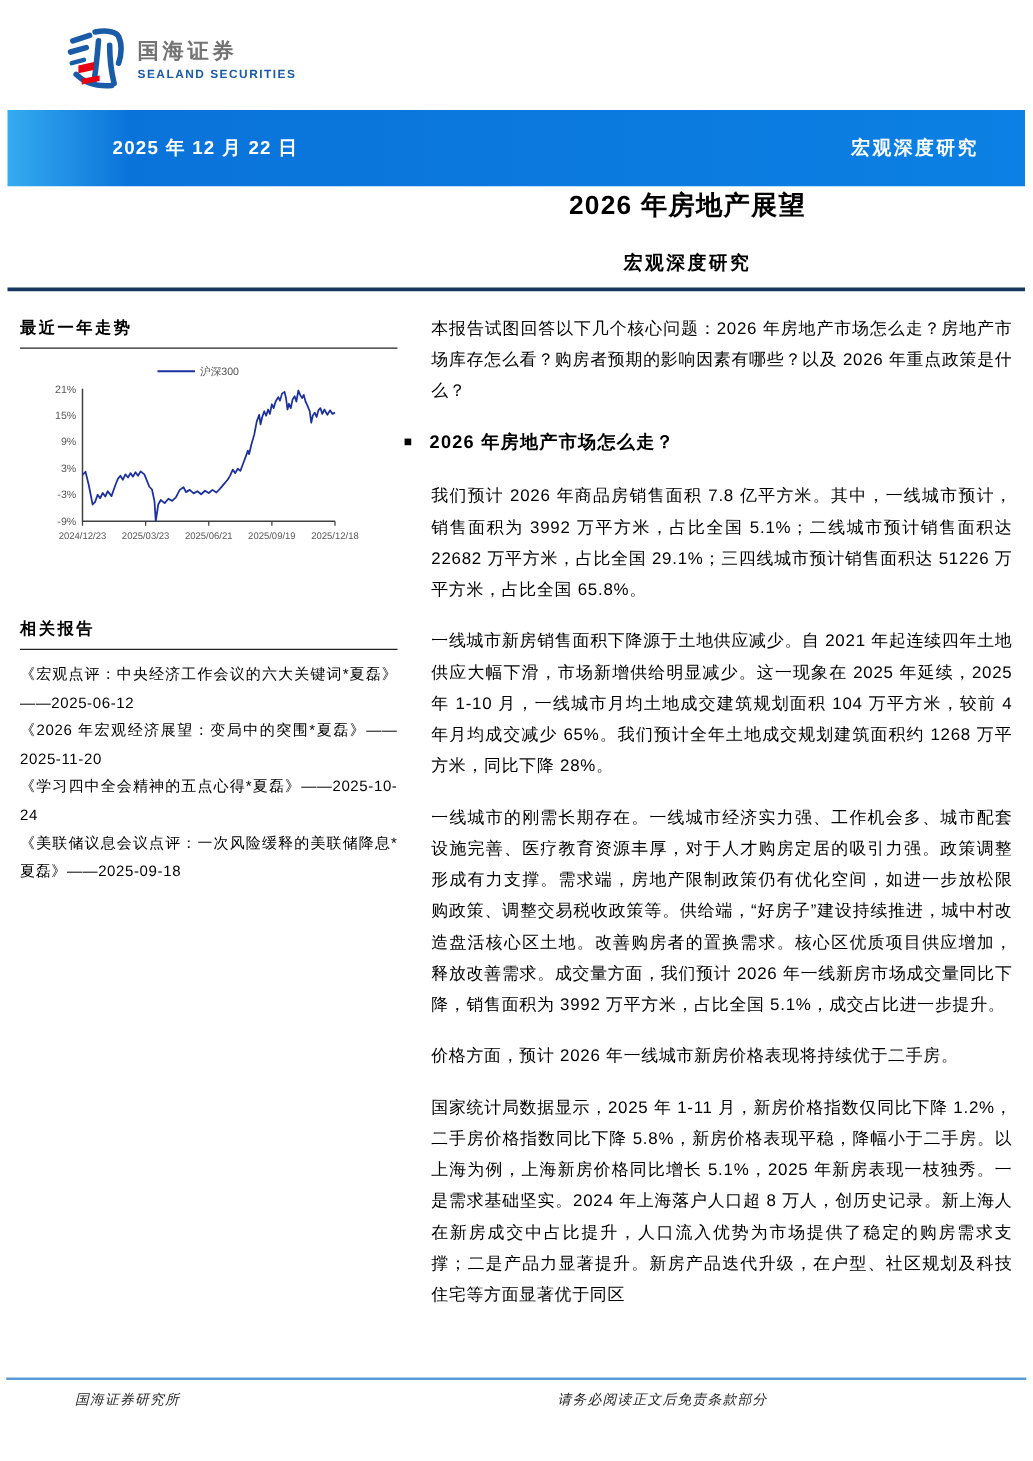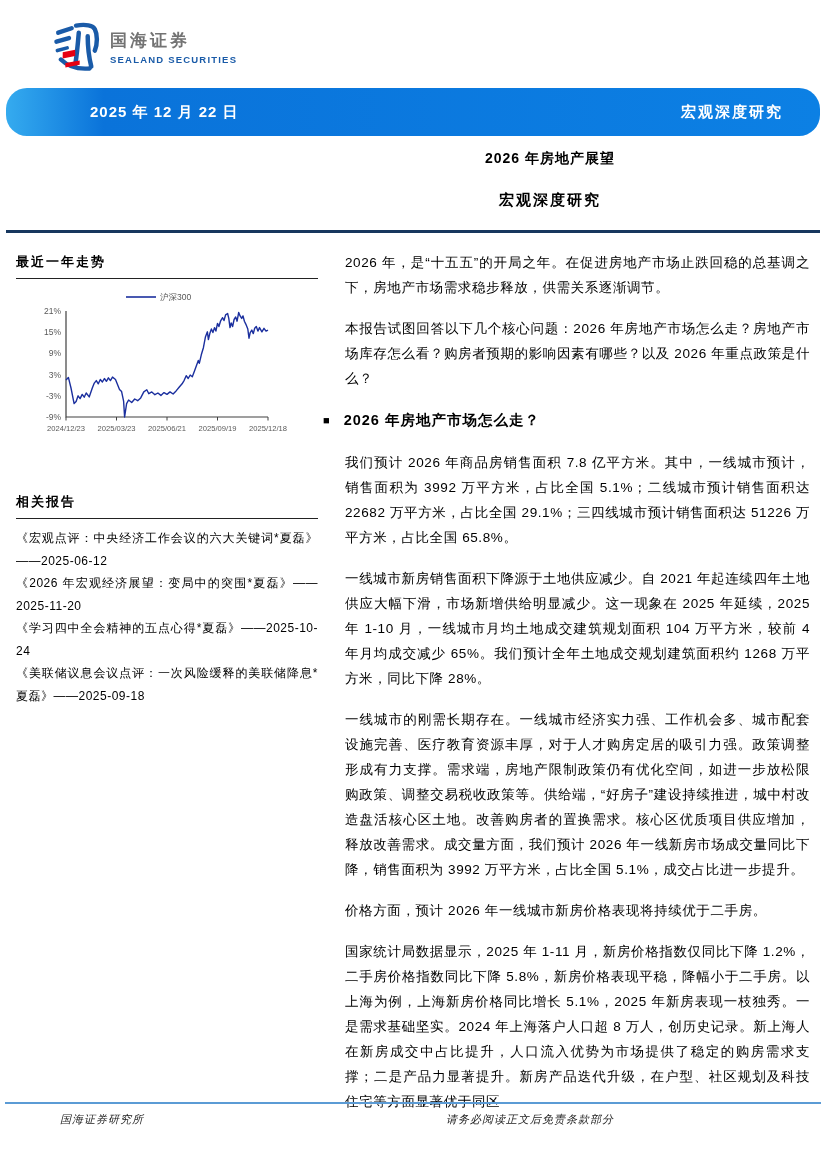--- a/index.html
+++ b/index.html
@@ -5,33 +5,33 @@
   html,body{margin:0;padding:0;background:#ffffff;}
   body{font-family:"Liberation Sans","DejaVu Sans",sans-serif;color:#000;}
   .page{position:relative;width:826px;height:1169px;background:#fff;margin:0 auto;overflow:hidden;}
 
   
   .logo{position:absolute;left:52px;top:22px;display:flex;align-items:center;gap:8px;}
   .logo-text .cn{font-size:17px;font-weight:700;color:#737373;letter-spacing:3px;line-height:26px;}
   .logo-text .en{font-size:9.5px;font-weight:700;color:#1A5BA8;letter-spacing:1.2px;line-height:12px;}
 
   
-  .banner{position:absolute;left:6px;top:88px;width:814px;height:48px;display:flex;align-items:center;justify-content:space-between;box-sizing:border-box;padding:0 37px 0 84px;border-radius:21px;}
+  .banner{position:absolute;left:6px;top:88px;width:814px;height:61px;display:flex;align-items:center;justify-content:space-between;box-sizing:border-box;padding:0 37px 0 84px;}
   .banner .date{color:#fff;font-size:15px;font-weight:700;letter-spacing:1px;}
   .banner .cat{color:#fff;font-size:15px;font-weight:700;letter-spacing:2px;}
 
   
   .meta{position:absolute;left:20px;top:139px;font-size:11.5px;line-height:24px;}
   .meta .row{display:flex;}
   .meta .lbl{width:120px;}
   .meta .name{display:inline-block;width:42px;}
 
   
   .title-block{position:absolute;left:330px;top:150px;width:440px;text-align:center;}
-  .title-block .t1{font-size:14px;font-weight:700;letter-spacing:1px;}
+  .title-block .t1{font-size:21px;font-weight:700;letter-spacing:1px;}
   .title-block .t2{font-size:15px;font-weight:700;letter-spacing:2px;margin-top:23px;}
 
   .navy-rule{position:absolute;left:6px;top:230px;width:814px;height:2.5px;background:#17375E;}
 
   
   .sidebar{position:absolute;left:16px;top:253px;width:302px;}
   .side-heading{font-size:13px;font-weight:700;letter-spacing:2px;padding-bottom:7px;border-bottom:1.5px solid #222;}
   .chart-wrap{margin-top:8px;}
   .reports-heading{margin-top:40px;}
   .reports{list-style:none;margin:8px 0 0 0;padding:0;font-size:12px;line-height:22.5px;text-align:justify;}
@@ -117,21 +117,20 @@
     <div class="side-heading reports-heading">相关报告</div>
     <ul class="reports" id="reports-list">
         <li>《宏观点评：中央经济工作会议的六大关键词*夏磊》——2025-06-12</li>
         <li>《2026 年宏观经济展望：变局中的突围*夏磊》——2025-11-20</li>
         <li>《学习四中全会精神的五点心得*夏磊》——2025-10-24</li>
         <li>《美联储议息会议点评：一次风险缓释的美联储降息*夏磊》——2025-09-18</li>
       </ul>
   </aside>
 
   <main class="main" id="main-content">
-      <p><span>2026 年，是“十五五”的开局之年。在促进房地产市场止跌回稳的总基调之下，房地产市场需求稳步释放，供需关系逐渐调节。</span></p>
       <p><span>本报告试图回答以下几个核心问题：2026 年房地产市场怎么走？房地产市场库存怎么看？购房者预期的影响因素有哪些？以及 2026 年重点政策是什么？</span></p>
       <div class="section-heading"><span class="marker">■</span><span>2026 年房地产市场怎么走？</span></div>
       <p><span class="b">我们预计 2026 年商品房销售面积 7.8 亿平方米。</span><span>其中，一线城市预计，销售面积为 3992 万平方米，占比全国 5.1%；二线城市预计销售面积达 22682 万平方米，占比全国 29.1%；三四线城市预计销售面积达 51226 万平方米，占比全国 65.8%。</span></p>
       <p><span class="b">一线城市新房销售面积下降源于土地供应减少。</span><span>自 2021 年起连续四年土地供应大幅下滑，市场新增供给明显减少。这一现象在 2025 年延续，2025 年 1-10 月，一线城市月均土地成交建筑规划面积 104 万平方米，较前 4 年月均成交减少 65%。我们预计全年土地成交规划建筑面积约 1268 万平方米，同比下降 28%。</span></p>
       <p><span class="b">一线城市的刚需长期存在。</span><span>一线城市经济实力强、工作机会多、城市配套设施完善、医疗教育资源丰厚，对于人才购房定居的吸引力强。</span><span class="b">政策调整形成有力支撑。</span><span>需求端，房地产限制政策仍有优化空间，如进一步放松限购政策、调整交易税收政策等。供给端，“好房子”建设持续推进，城中村改造盘活核心区土地。</span><span class="b">改善购房者的置换需求。</span><span>核心区优质项目供应增加，释放改善需求。</span><span class="b">成交量方面，我们预计 2026 年一线新房市场成交量同比下降，销售面积为 3992 万平方米，占比全国 5.1%，成交占比进一步提升。</span></p>
       <p><span class="b">价格方面，预计 2026 年一线城市新房价格表现将持续优于二手房。</span></p>
       <p><span>国家统计局数据显示，2025 年 1-11 月，新房价格指数仅同比下降 1.2%，二手房价格指数同比下降 5.8%，新房价格表现平稳，降幅小于二手房。以上海为例，上海新房价格同比增长 5.1%，2025 年新房表现一枝独秀。</span><span class="b">一是需求基础坚实。</span><span>2024 年上海落户人口超 8 万人，创历史记录。新上海人在新房成交中占比提升，人口流入优势为市场提供了稳定的购房需求支撑；</span><span class="b">二是产品力显著提升。</span><span>新房产品迭代升级，在户型、社区规划及科技住宅等方面显著优于同区</span></p>
     </main>
 
   <div class="footer-rule"></div>

